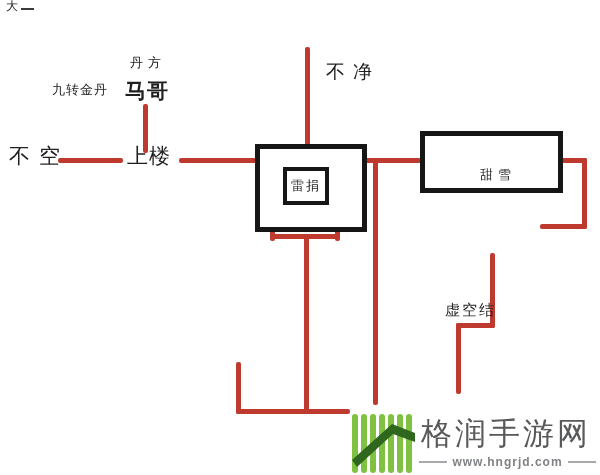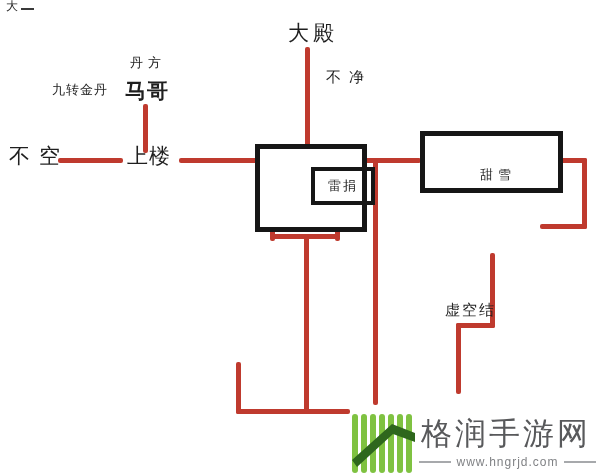--- a/index.html
+++ b/index.html
@@ -18,35 +18,35 @@
   .lbl{position:absolute;color:var(--ink);white-space:nowrap;line-height:1.1;}
   .seg{position:absolute;background:var(--red);border-radius:2px;}
   .bbox{position:absolute;border:5px solid var(--box);box-sizing:border-box;background:#fff;}
   .ibox{position:absolute;border:4px solid var(--box);box-sizing:border-box;
         display:flex;align-items:center;justify-content:center;}
 
   
   .corner-mark{left:6px;top:0;font-size:12px;}
   .corner-dash{position:absolute;left:21px;top:8px;width:13px;height:2px;background:#3a3a3a;}
   .dadian{left:288px;top:22px;font-size:21px;letter-spacing:4px;}
-  .bujing{left:326px;top:69px;font-size:15px;letter-spacing:8px;}
+  .bujing{left:326px;top:61px;font-size:19px;letter-spacing:8px;}
   .danfang{left:130px;top:56px;font-size:13px;letter-spacing:5px;}
   .jiuzhuan{left:52px;top:83px;font-size:13px;letter-spacing:1px;}
   .mage{left:125px;top:79px;font-size:21px;letter-spacing:1px;font-weight:bold;}
   .bukong{left:9px;top:145px;font-size:21px;letter-spacing:9px;}
   .shanglou{left:127px;top:145px;font-size:21px;letter-spacing:1px;}
   .hall-inner-text{font-size:13px;letter-spacing:2px;color:var(--ink);}
   .tianxue{left:480px;top:169px;font-size:13px;letter-spacing:5px;font-family:Liberation Mono, monospace;}
   .haishangseng{left:463px;top:216px;font-size:21px;letter-spacing:2px;}
   .xukongjie{left:445px;top:302px;font-size:15px;letter-spacing:2px;}
   .simen{left:284px;top:419px;font-size:20px;letter-spacing:8px;}
 
   
   .hall-outer{left:255px;top:144px;width:112px;height:88px;}
-  .hall-inner{left:283px;top:167px;width:64px;height:38px;margin-left:28px;}
+  .hall-inner{left:283px;top:167px;width:46px;height:38px;}
   .tianxue-box{left:420px;top:131px;width:143px;height:62px;}
 
   
   .seg-mage-v{left:143px;top:104px;width:5px;height:49px;}
   .seg-bukong-h{left:58px;top:158px;width:65px;height:5px;}
   .seg-shanglou-h{left:179px;top:158px;width:78px;height:5px;}
   .seg-dadian-v{left:305px;top:47px;width:5px;height:99px;}
   .seg-boxright-h{left:365px;top:158px;width:56px;height:5px;}
   .seg-branch-v{left:373px;top:160px;width:5px;height:245px;}
   .seg-tianxue-out{left:561px;top:158px;width:26px;height:5px;}
@@ -63,21 +63,21 @@
   .seg-bottom-h{left:236px;top:409px;width:114px;height:5px;}
 
   
   .wm-logo{position:absolute;left:352px;top:414px;width:64px;height:59px;}
   .wm-brand{position:absolute;left:421px;top:413px;font-size:31px;font-weight:normal;
             color:var(--brand);letter-spacing:3px;white-space:nowrap;
             font-family:"Liberation Sans", sans-serif;}
   .wm-url-row{position:absolute;left:419px;top:455px;width:177px;height:14px;
               display:flex;align-items:center;gap:5px;}
   .wm-dash{flex:1;height:2px;background:#a7a9ac;}
-  .wm-url{font-size:12px;font-weight:normal;color:var(--url);letter-spacing:1px;
+  .wm-url{font-size:12px;font-weight:bold;color:var(--url);letter-spacing:1px;
           font-family:"Liberation Sans", sans-serif;white-space:nowrap;}
 </style>
 </head>
 <body>
 
 <div id="canvas">
 
   <span class="lbl corner-mark">大</span>
   <div class="corner-dash"></div>
 
@@ -99,21 +99,20 @@
   <div class="seg seg-stem-v"></div>
   <div class="seg seg-bl-v"></div>
   <div class="seg seg-bottom-h"></div>
 
   <div class="bbox hall-outer"></div>
   <div class="ibox hall-inner">
     <span class="hall-inner-text">雷捐</span>
   </div>
   <div class="bbox tianxue-box"></div>
 
-  <span class="lbl dadian">大殿</span>
   <span class="lbl bujing">不净</span>
   <span class="lbl danfang">丹方</span>
   <span class="lbl jiuzhuan">九转金丹</span>
   <span class="lbl mage">马哥</span>
   <span class="lbl bukong">不空</span>
   <span class="lbl shanglou">上楼</span>
   <span class="lbl tianxue">甜雪</span>
   <span class="lbl xukongjie">虚空结</span>
 
   <div class="wm-logo">

